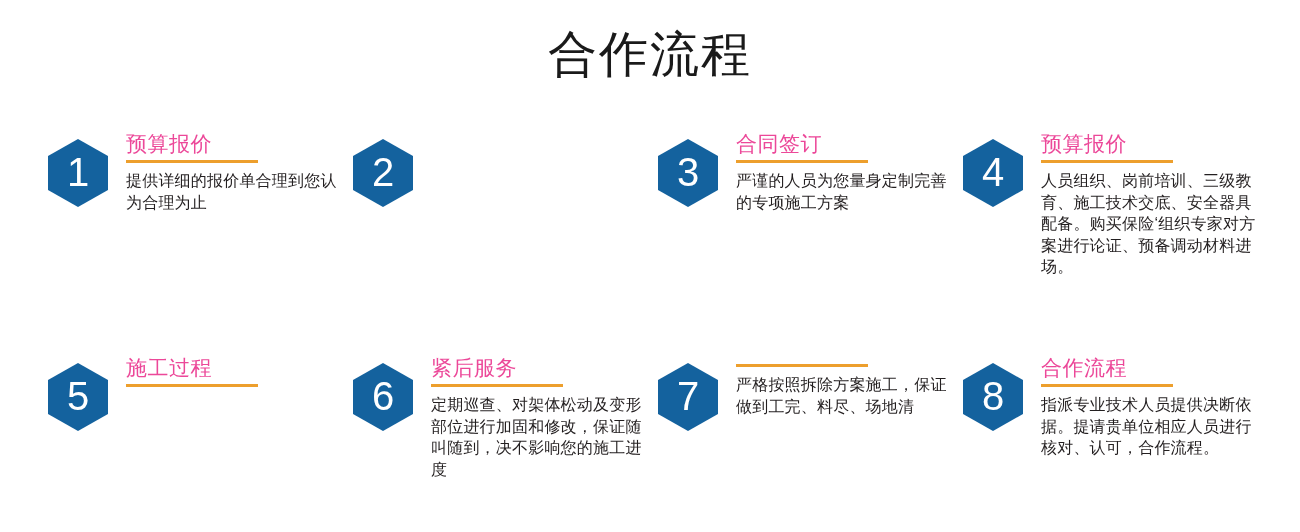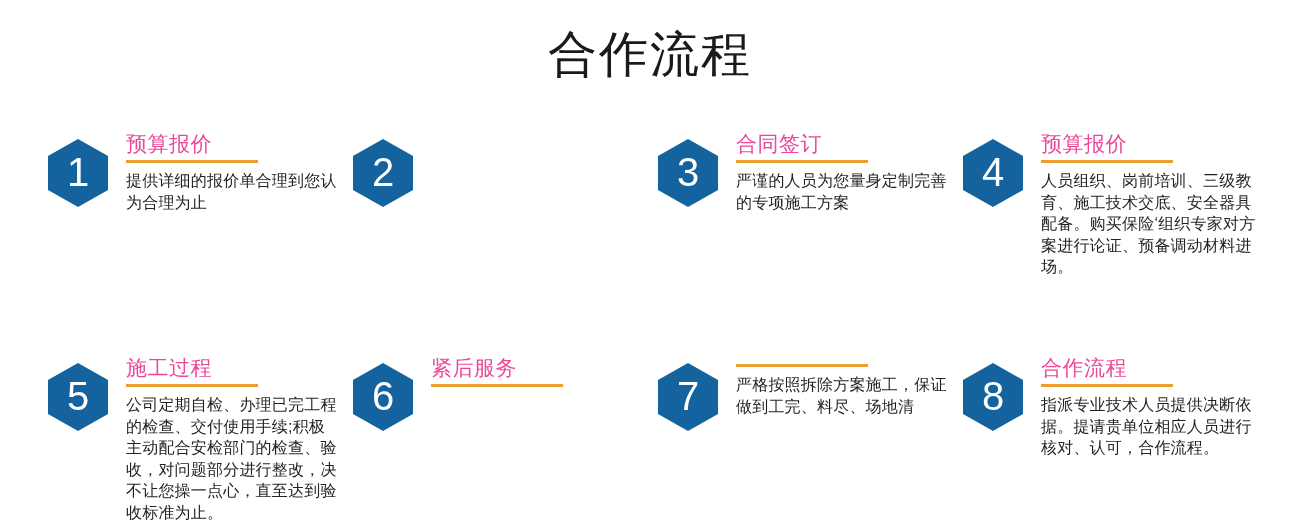--- a/index.html
+++ b/index.html
@@ -173,33 +173,33 @@
 
     <div class="step row2">
       <div class="hex-wrap">
         <div class="hex" style="background: rgb(20, 98, 158);">
           <span class="hex-num">5</span>
         </div>
       </div>
       <div class="step-text">
         <div class="step-head">施工过程</div>
         <div class="rule" style="background: rgb(237, 159, 45);"></div>
-        <div class="step-desc">公司定期自检、办理已完工程的检查、交付使用手续;积极主动配合安检部门的检查、验收，对问题部分进行整改，决不让您操一点心，直至达到验收标准为止。</div>
       </div>
     </div>
 
     <div class="step row2">
       <div class="hex-wrap">
         <div class="hex" style="background: rgb(20, 98, 158);">
           <span class="hex-num">6</span>
         </div>
       </div>
       <div class="step-text wide">
         <div class="step-head">紧后服务</div>
         <div class="rule" style="background: rgb(237, 159, 45);"></div>
+        <div class="step-desc">定期巡查、对架体松动及变形部位进行加固和修改，保证随叫随到，决不影响您的施工进度</div>
       </div>
     </div>
 
     <div class="step row2">
       <div class="hex-wrap">
         <div class="hex" style="background: rgb(20, 98, 158);">
           <span class="hex-num">7</span>
         </div>
       </div>
       <div class="step-text wide">

